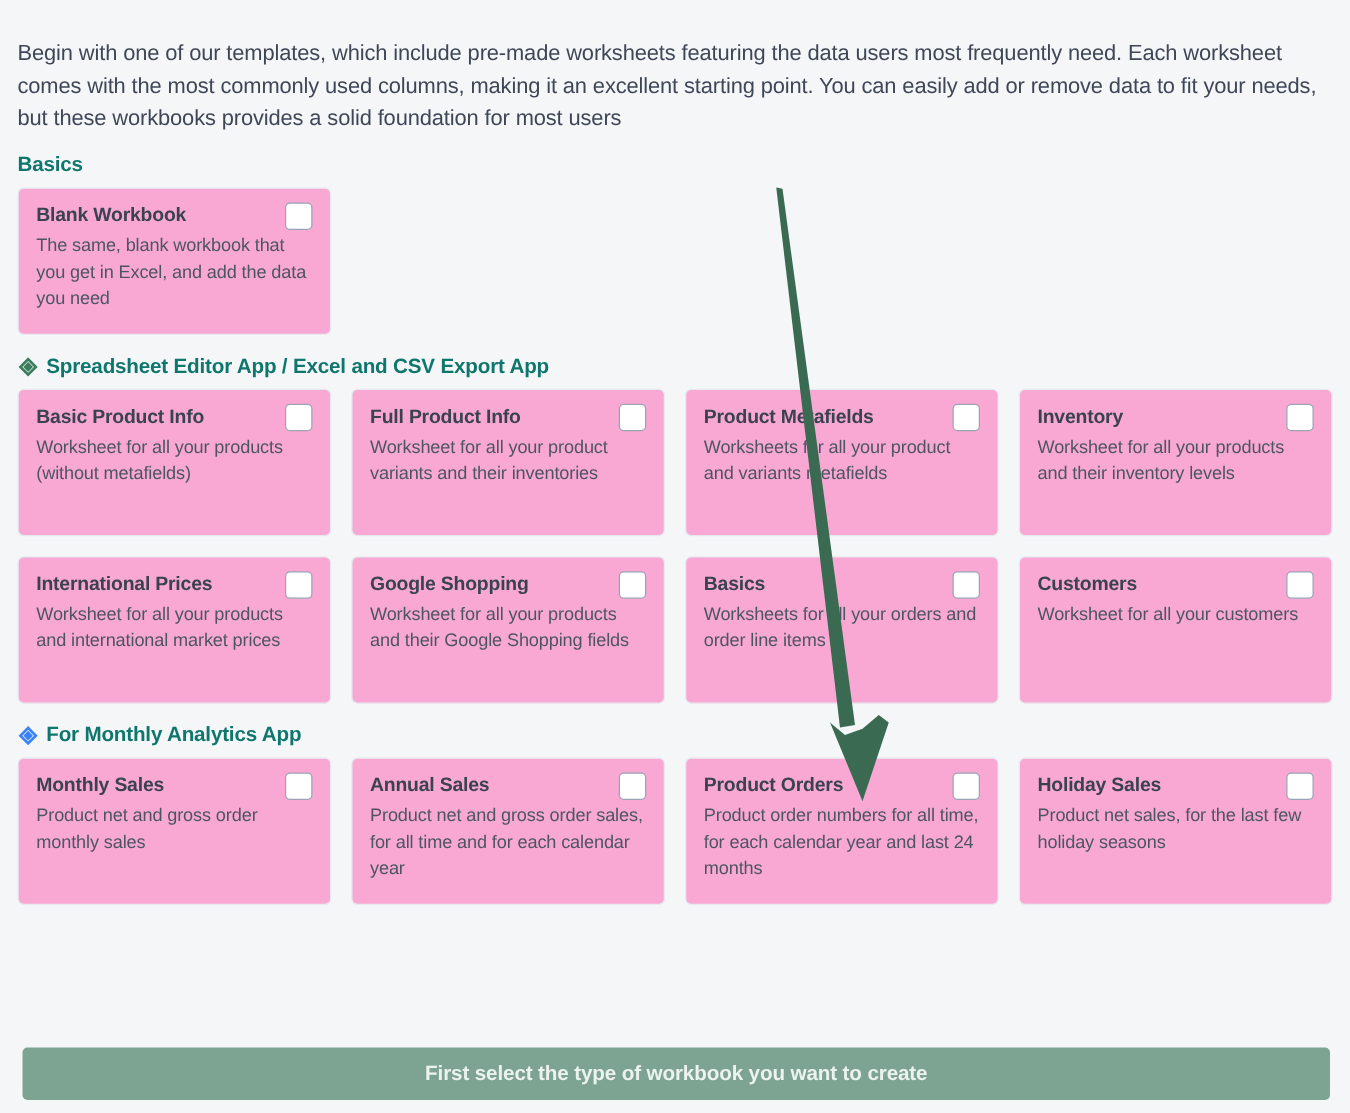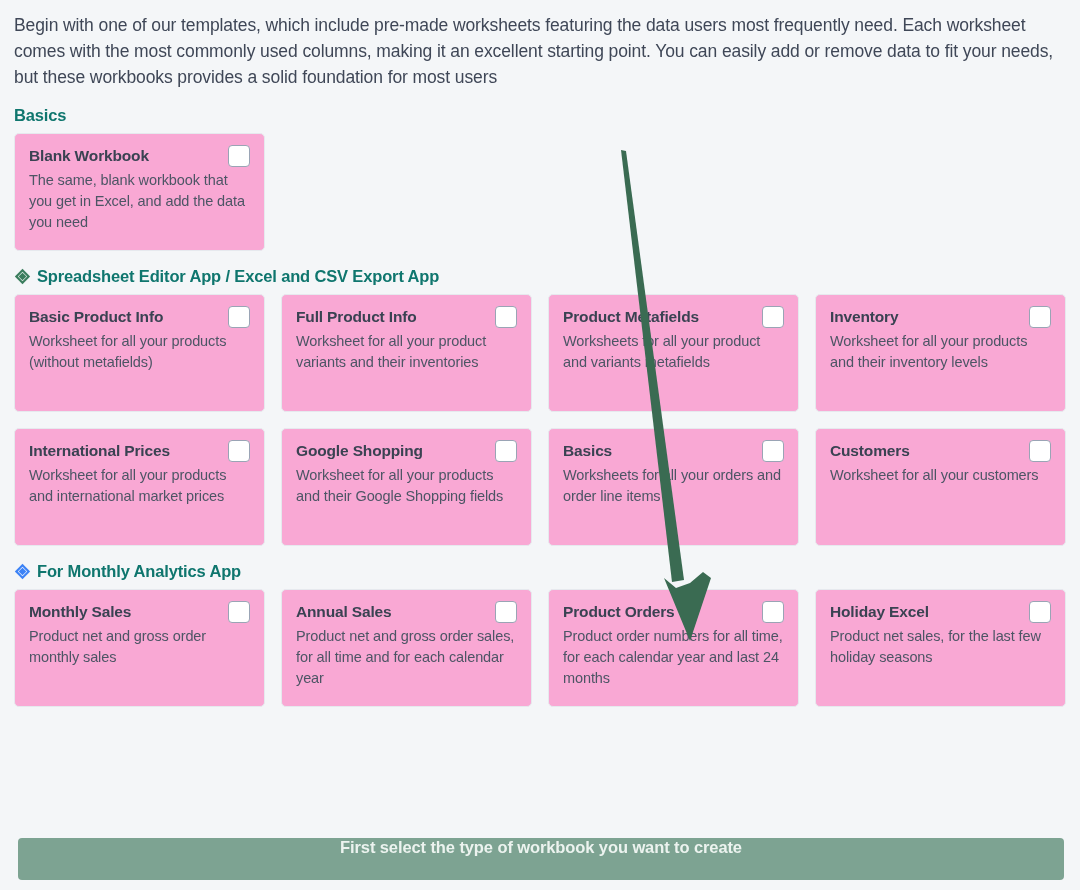--- a/index.html
+++ b/index.html
@@ -13,21 +13,21 @@
     font-family: "Liberation Sans", sans-serif;
     color: #3f4757;
     overflow: hidden;
     position: relative;
   }
   .page {
     position: relative;
     width: 1080px;
     height: 890px;
     box-sizing: border-box;
-    padding: 0 14px;
+    padding: 17px 14px;
   }
 
   
   .intro {
     font-size: 17.5px;
     line-height: 26px;
     color: #3f4757;
     padding-top: 12px;
     letter-spacing: -0.1px;
     white-space: pre-wrap;
@@ -107,20 +107,21 @@
   
   .action-bar {
     position: absolute;
     left: 18px;
     right: 16px;
     top: 838px;
     height: 42px;
     background: #7da392;
     border-radius: 4px;
     display: flex;
+    align-items: center;
     justify-content: center;
   }
   .action-bar-label {
     color: #ecf3ef;
     font-size: 16.5px;
     font-weight: bold;
     letter-spacing: -0.1px;
   }
 
   
@@ -257,21 +258,21 @@
     </div>
     <div class="card">
       <div class="card-head">
         <div class="card-title">Product Orders</div>
         <div class="checkbox"></div>
       </div>
       <div class="card-desc">Product order numbers for all time, for each calendar year and last 24 months</div>
     </div>
     <div class="card">
       <div class="card-head">
-        <div class="card-title">Holiday Excel</div>
+        <div class="card-title">Holiday Sales</div>
         <div class="checkbox"></div>
       </div>
       <div class="card-desc">Product net sales, for the last few holiday seasons</div>
     </div>
   </div>
 
   <div class="action-bar">
     <span class="action-bar-label">First select the type of workbook you want to create</span>
   </div>
 

